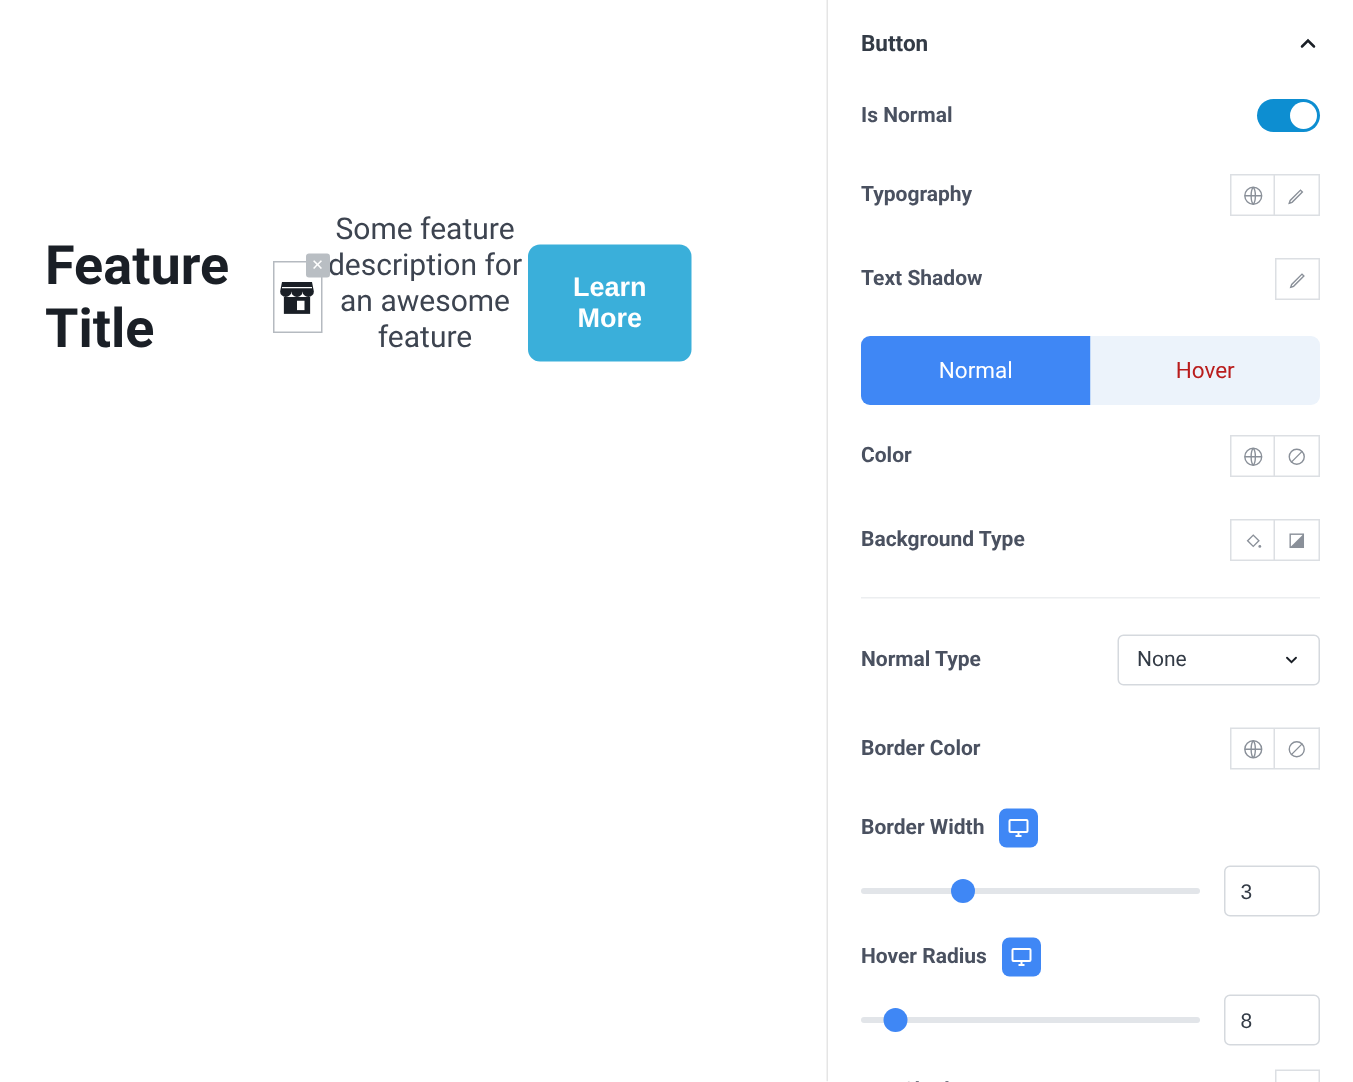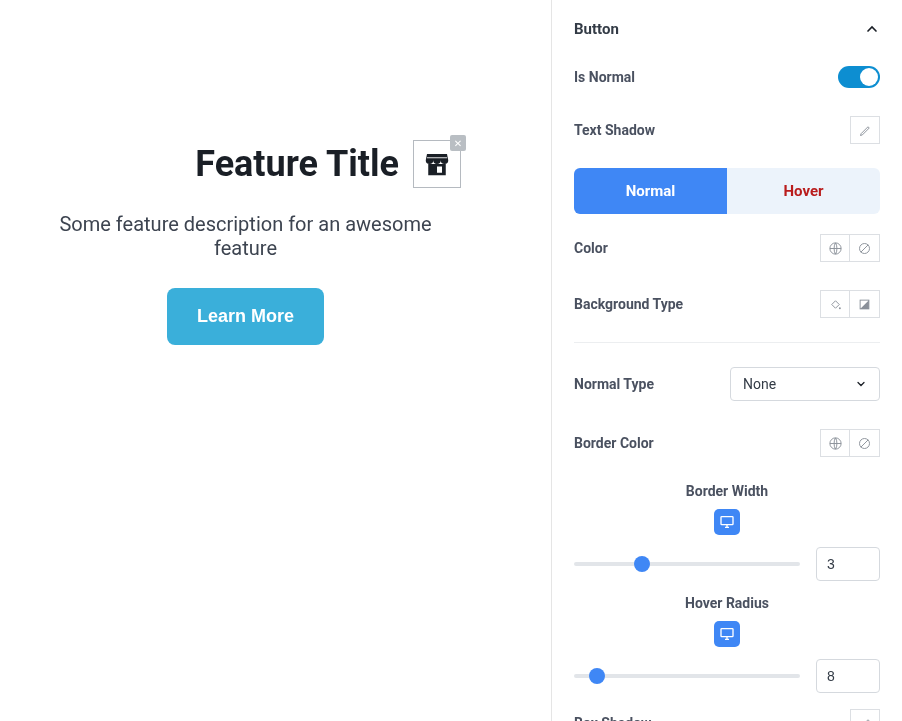--- a/index.html
+++ b/index.html
@@ -11,21 +11,21 @@
     height: 721px;
     display: flex;
   }
   .preview {
     flex: 1;
     padding: 140px 30px 0 30px;
     border-right: 1px solid #e5e5e5;
   }
   .preview-inner {
     display: flex;
-    flex-direction: column;
+    flex-direction: row;
     align-items: flex-end;
     padding-right: 60px;
   }
   .title-row {
     position: relative;
     display: flex;
     align-items: center;
     justify-content: flex-end;
     gap: 14px;
     margin-bottom: 24px;
@@ -146,51 +146,50 @@
     display: flex;
     margin: 10px 0 6px;
     border-radius: 6px;
     overflow: hidden;
   }
   .tab {
     flex: 1;
     text-align: center;
     padding: 14px 0;
     font-size: 15px;
-    font-weight: 700;
+    font-weight: 400;
     cursor: pointer;
   }
   .tab-active { background: #3f87f5; color: #fff; }
   .tab-inactive { background: #ecf3fb; color: #b91c1c; }
   .divider {
     border-top: 1px solid #eceef0;
     margin: 10px 0;
   }
   .select {
     border: 1px solid #d5d9de;
     border-radius: 4px;
     padding: 8px 12px;
     font-size: 14px;
     color: #333b46;
-    width: 150px;
+    width: 135px;
     display: flex;
     justify-content: space-between;
     align-items: center;
     cursor: pointer;
     background: #fff;
   }
   .control-row {
     padding: 12px 0 2px 0;
   }
   .control-label-row {
     display: flex;
     align-items: center;
     gap: 10px;
     margin-bottom: 12px;
-    flex-direction: column;
   }
   .device-badge {
     width: 26px;
     height: 26px;
     border-radius: 5px;
     background: #3f87f5;
     display: flex;
     align-items: center;
     justify-content: center;
     cursor: pointer;
@@ -257,20 +256,36 @@
     <svg width="16" height="16" viewBox="0 0 24 24">
         <path d="M6 15l6-6 6 6" stroke="#1a1f26" stroke-width="2.5" fill="none" stroke-linecap="round"></path>
       </svg>
   </div>
 
   <div class="row">
     <span class="row-label">Is Normal</span>
     <div class="toggle"></div>
   </div>
 
+  <div class="row">
+    <span class="row-label">Typography</span>
+    <div class="icon-pair">
+      <div class="icon-btn">
+        <svg viewBox="0 0 24 24">
+            <circle cx="12" cy="12" r="9" class="stroke" stroke-width="1.5"></circle>
+            <path d="M3 12h18M12 3c3 3 3 15 0 18M12 3c-3 3-3 15 0 18" class="stroke" stroke-width="1.5"></path>
+          </svg>
+      </div>
+      <div class="icon-btn">
+        <svg viewBox="0 0 24 24">
+            <path d="M4 20l3-1 11-11-2-2L5 17l-1 3z" class="stroke" stroke-width="1.5"></path>
+          </svg>
+      </div>
+    </div>
+  </div>
 
   <div class="row">
     <span class="row-label">Text Shadow</span>
     <div class="icon-pair">
       <div class="icon-btn">
         <svg viewBox="0 0 24 24">
             <path d="M4 20l3-1 11-11-2-2L5 17l-1 3z" class="stroke" stroke-width="1.5"></path>
           </svg>
       </div>
     </div>

